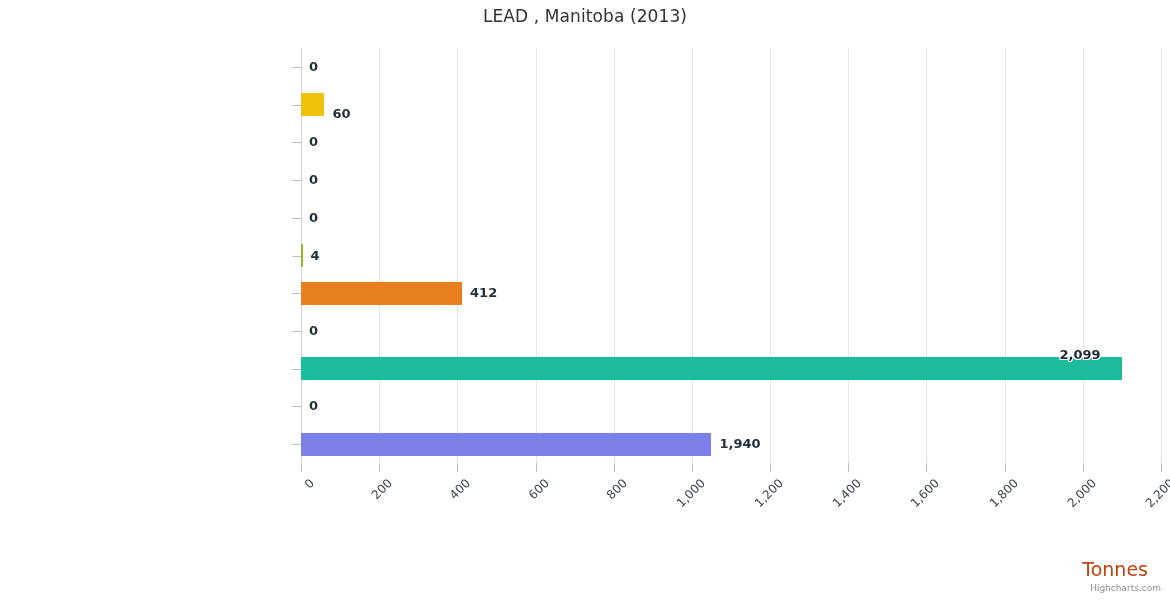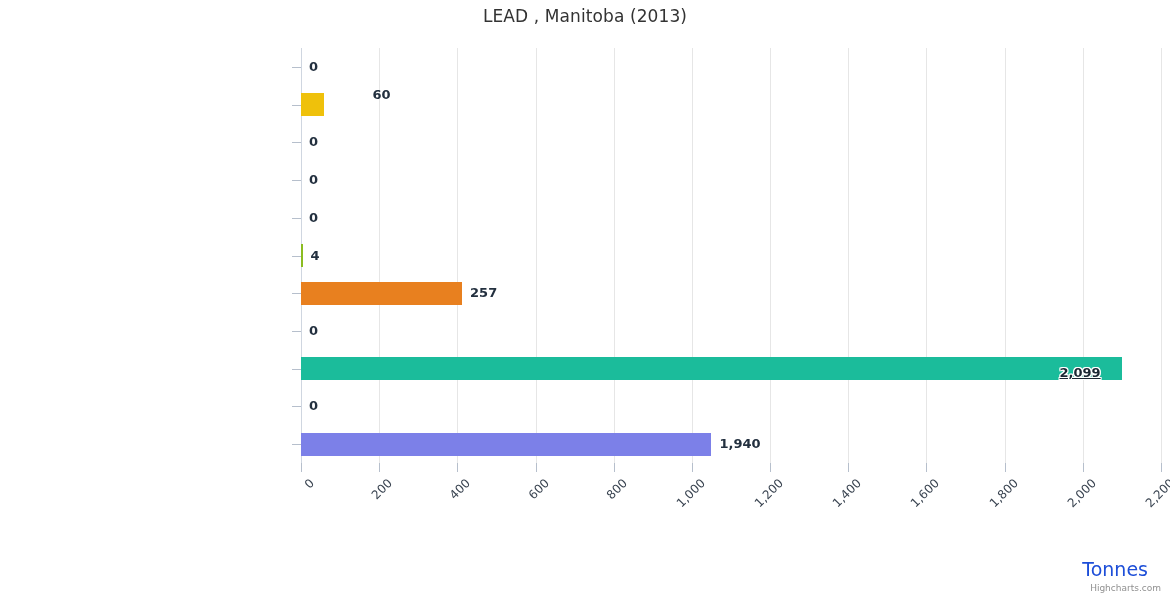--- a/index.html
+++ b/index.html
@@ -104,21 +104,21 @@
     transform: rotate(-45deg);
     transform-origin: right top;
     text-align: right;
   }
   
   .axis-title {
     position: absolute;
     right: 22px;
     top: 558px;
     font-size: 19px;
-    color: #1d4ed8;
+    color: #c2410c;
     font-family: "DejaVu Sans", sans-serif;
     white-space: nowrap;
   }
   .credits {
     position: absolute;
     right: 9px;
     top: 583px;
     font-size: 9px;
     color: #909090;
     font-family: "DejaVu Sans", sans-serif;
@@ -158,31 +158,31 @@
       <div class="cat-tick" style="top: 256px;"></div>
       <div class="cat-tick" style="top: 293px;"></div>
       <div class="cat-tick" style="top: 331px;"></div>
       <div class="cat-tick" style="top: 369px;"></div>
       <div class="cat-tick" style="top: 406px;"></div>
       <div class="cat-tick" style="top: 444px;"></div>
     </div>
   <div id="bars-layer">
       <div class="bar-value" style="top: 59.8636px; left: 309px;">0</div>
       <div class="bar" title="Commercial/Residential/Institutional: 60" style="left: 301px; top: 93px; width: 23.4545px; background: rgb(239, 193, 11);"></div>
-      <div class="bar-value" style="top: 88px; left: 332.455px; margin-left: 40px;">60</div>
+      <div class="bar-value" style="top: 107px; left: 332.455px;">60</div>
       <div class="bar-value" style="top: 135.318px; left: 309px;">0</div>
       <div class="bar-value" style="top: 173.045px; left: 309px;">0</div>
       <div class="bar-value" style="top: 210.773px; left: 309px;">0</div>
       <div class="bar" title="Incineration and Waste Sources: 4" style="left: 301px; top: 244px; width: 1.56364px; background: rgb(139, 188, 33);"></div>
       <div class="bar-value" style="top: 248.5px; left: 310.564px;">4</div>
       <div class="bar" title="Manufacturing: 412" style="left: 301px; top: 282px; width: 161.055px; background: rgb(232, 128, 31);"></div>
-      <div class="bar-value" style="top: 286.227px; left: 470.055px;">257</div>
+      <div class="bar-value" style="top: 286.227px; left: 470.055px;">412</div>
       <div class="bar-value" style="top: 323.955px; left: 309px;">0</div>
       <div class="bar" title="Ores and Mineral Industries: 2,099" style="left: 301px; top: 357px; width: 820.518px; background: rgb(27, 188, 155);"></div>
-      <div class="bar-value inside" style="top: 366px; left: 1059.52px; text-decoration: underline;">2,099</div>
+      <div class="bar-value inside" style="top: 348px; left: 1059.52px;">2,099</div>
       <div class="bar-value" style="top: 399.409px; left: 309px;">0</div>
       <div class="bar" title="Transportation and Mobile Equipment: 1,050" style="left: 301px; top: 433px; width: 410.455px; background: rgb(124, 128, 232);"></div>
       <div class="bar-value" style="top: 437.136px; left: 719.455px;">1,940</div>
     </div>
   <div id="xaxis-layer">
       <div class="x-tickmark" style="left: 301px;"></div>
       <div class="x-tick-label" style="left: 107px; width: 200px;">0</div>
       <div class="x-tickmark" style="left: 379px;"></div>
       <div class="x-tick-label" style="left: 185.182px; width: 200px;">200</div>
       <div class="x-tickmark" style="left: 457px;"></div>

